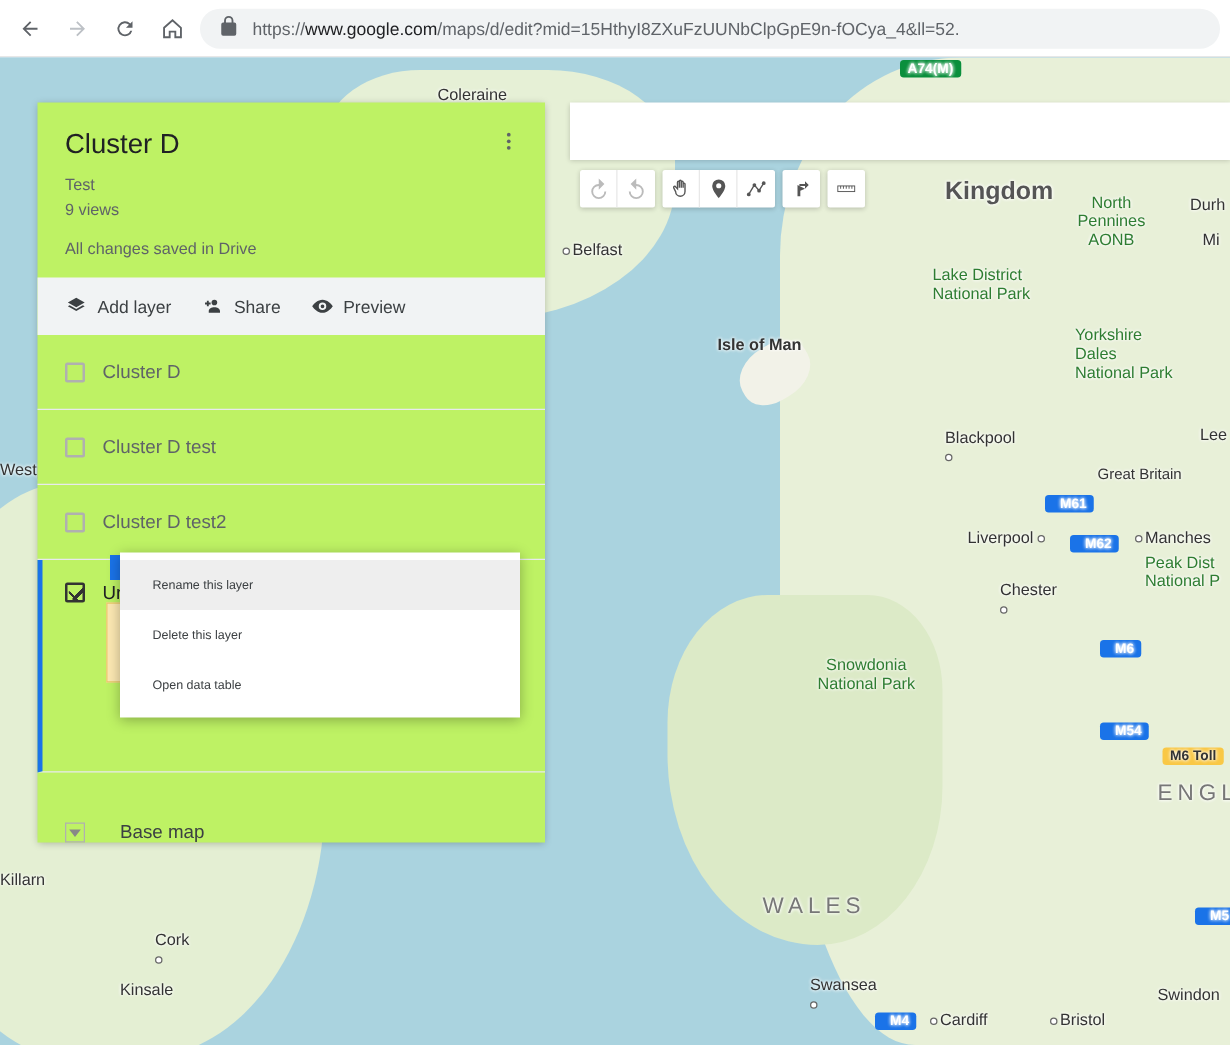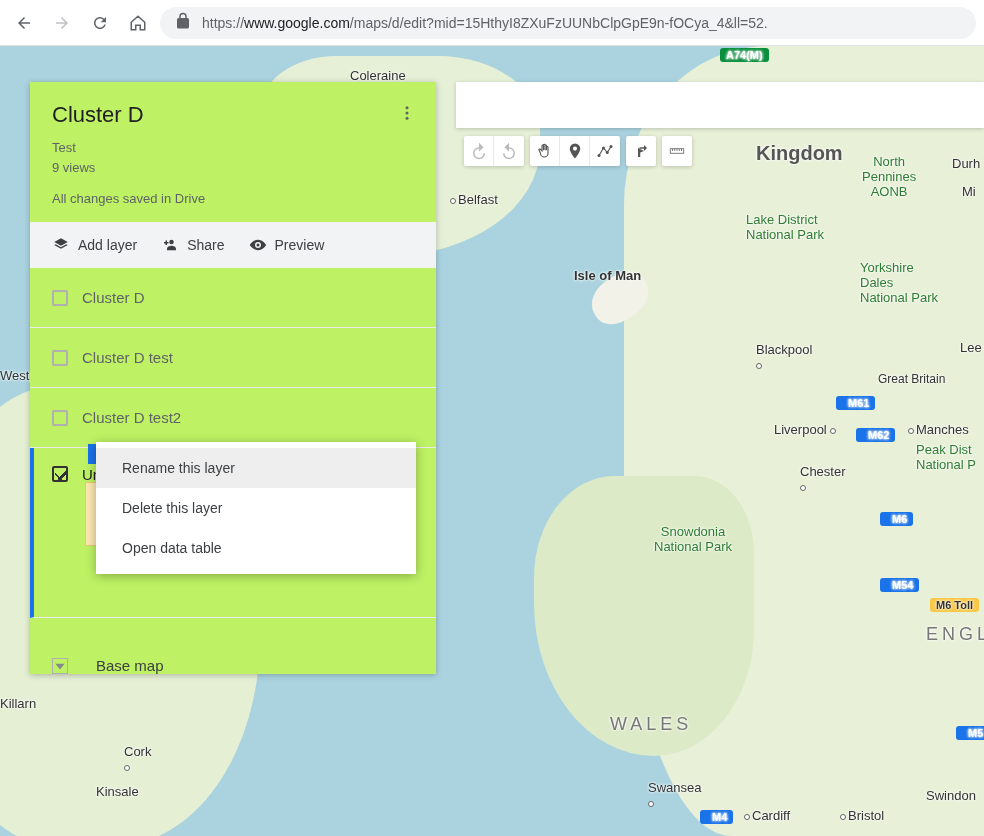--- a/index.html
+++ b/index.html
@@ -61,21 +61,21 @@
 .layer-row.selected { border-left: 4px solid #1a73e8; padding-left: 18px; color: #202124; }
 .layer-row .chk { width: 16px; height: 16px; border: 2px solid #b0b0b0; border-radius: 2px; flex-shrink: 0; }
 .layer-row .chk.checked { border-color: #333; background: linear-gradient(45deg, transparent 40%, #333 40%, #333 55%, transparent 55%), linear-gradient(-45deg, transparent 45%, #333 45%, #333 60%, transparent 60%); background-size: 8px 8px, 12px 12px; background-position: 1px 5px, 4px 1px; background-repeat: no-repeat; }
 .layer-row .dots { margin-left: auto; color: #5f6368; cursor: pointer; }
 
 .base-row { height: 56px; display: flex; align-items: flex-end; padding: 0 22px; gap: 28px; font-size: 15px; color: #3c4043; }
 .tri-btn { width: 16px; height: 16px; border: 1px solid #b0b0b0; display: flex; align-items: center; justify-content: center; }
 
 
 .context-menu { position: absolute; top: 442px; left: 96px; width: 320px; background: #fff; box-shadow: 0 2px 10px rgba(0,0,0,0.3); z-index: 50; padding: 6px 0; }
-.ctx-item { height: 40px; display: flex; align-items: center; padding: 0 26px; font-size: 14px; color: #3c4043; cursor: pointer; }
+.ctx-item { height: 40px; display: flex; align-items: center; padding: 0 26px; font-size: 10px; color: #3c4043; cursor: pointer; }
 .ctx-item.hover { background: #eee; }
 
 
 .yellow-hint { position: absolute; left: 85px; top: 482px; width: 320px; height: 64px; background: #fce8b2; border: 1px solid #eac96a; z-index: 5; }
 .blue-chip { position: absolute; left: 88px; top: 444px; width: 18px; height: 20px; background: #1a73e8; z-index: 6; }
 
 svg { width: 18px; height: 18px; }
 .tool-btn svg { width: 18px; height: 18px; }
 </style>
 </head>

